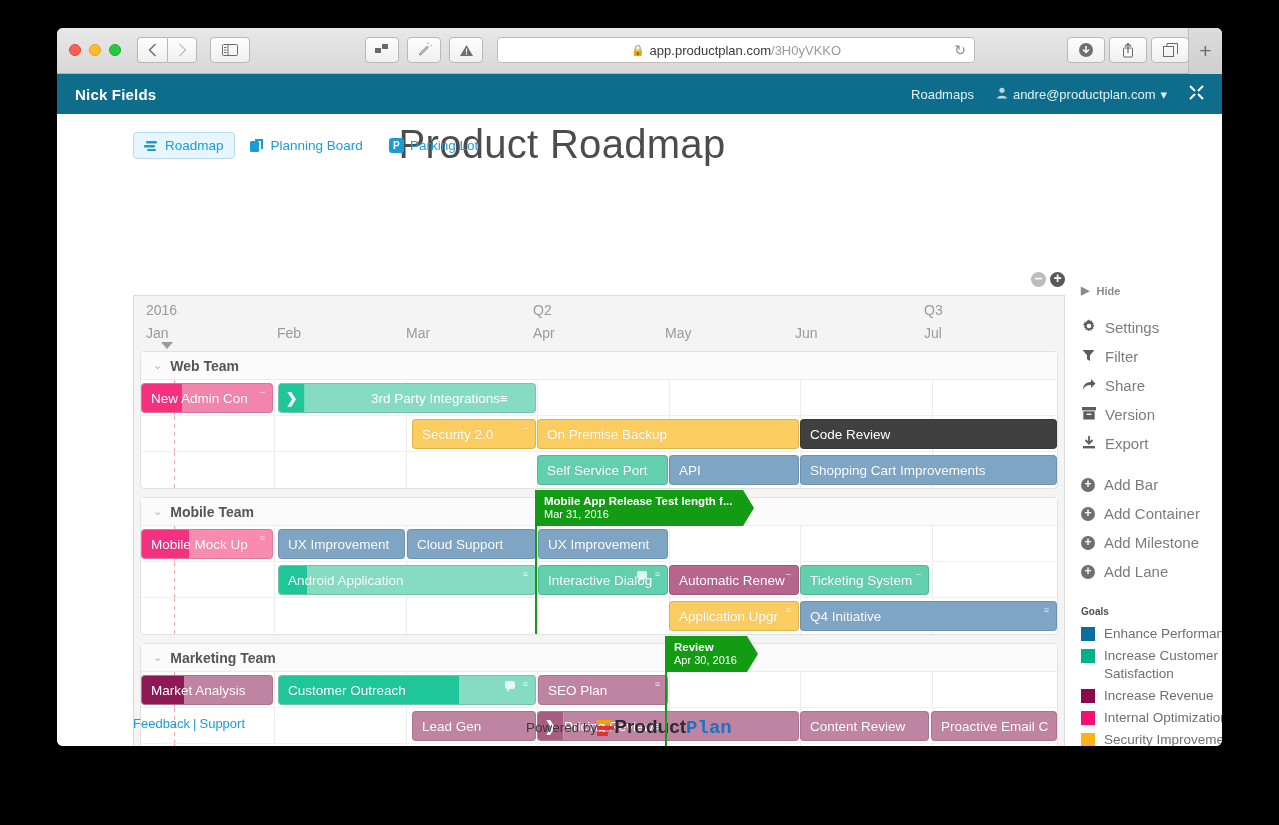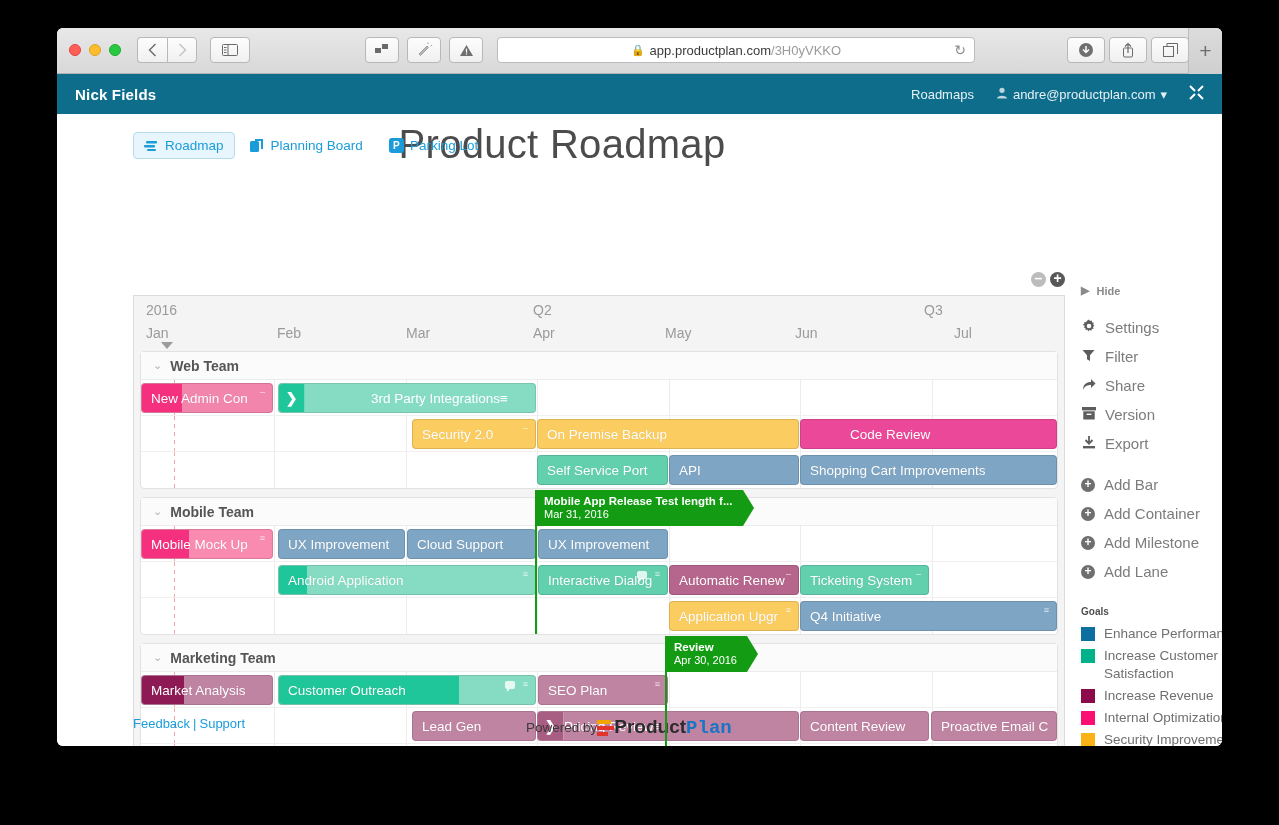--- a/index.html
+++ b/index.html
@@ -392,21 +392,21 @@
       <div id="timeline-header">
           <div class="q-label" style="left: 12px;">2016</div>
           <div class="q-label" style="left: 399px;">Q2</div>
           <div class="q-label" style="left: 790px;">Q3</div>
           <div class="m-label" style="left: 12px;">Jan</div>
           <div class="m-label" style="left: 143px;">Feb</div>
           <div class="m-label" style="left: 272px;">Mar</div>
           <div class="m-label" style="left: 399px;">Apr</div>
           <div class="m-label" style="left: 531px;">May</div>
           <div class="m-label" style="left: 661px;">Jun</div>
-          <div class="m-label" style="left: 820px;">Jul</div>
+          <div class="m-label" style="left: 790px;">Jul</div>
           <div id="today-caret" style="left: 27px;"></div>
         </div>
       <div id="lanes-container">
           <div class="lane">
             <div class="lane-head">
               <span class="lane-caret">⌄</span>
               <span class="lane-title">Web Team</span>
             </div>
             <div class="lane-rows">
               <div class="row">
@@ -439,21 +439,21 @@
                 <div class="vgrid" style="left: 659px;"></div>
                 <div class="vgrid" style="left: 791px;"></div>
                 <div class="today-line" style="left: 33px;"></div>
                 <div class="bar" style="left: 271px; width: 124px; background: rgb(251, 204, 95); border: 1px solid rgba(0, 0, 0, 0.12);">
                   <span class="bar-label">Security 2.0</span>
                   <span class="handle">–</span>
                 </div>
                 <div class="bar" style="left: 396px; width: 262px; background: rgb(251, 204, 95); border: 1px solid rgba(0, 0, 0, 0.12);">
                   <span class="bar-label">On Premise Backup</span>
                 </div>
-                <div class="bar" style="left: 659px; width: 257px; background: #ec4899; border: 1px solid rgba(0, 0, 0, 0.12); padding-left: 40px;">
+                <div class="bar" style="left: 659px; width: 257px; background: #404040; border: 1px solid rgba(0, 0, 0, 0.12);">
                   <span class="bar-label">Code Review</span>
                 </div>
               </div>
               <div class="row">
                 <div class="vgrid" style="left: 133px;"></div>
                 <div class="vgrid" style="left: 265px;"></div>
                 <div class="vgrid" style="left: 396px;"></div>
                 <div class="vgrid" style="left: 528px;"></div>
                 <div class="vgrid" style="left: 659px;"></div>
                 <div class="vgrid" style="left: 791px;"></div>

